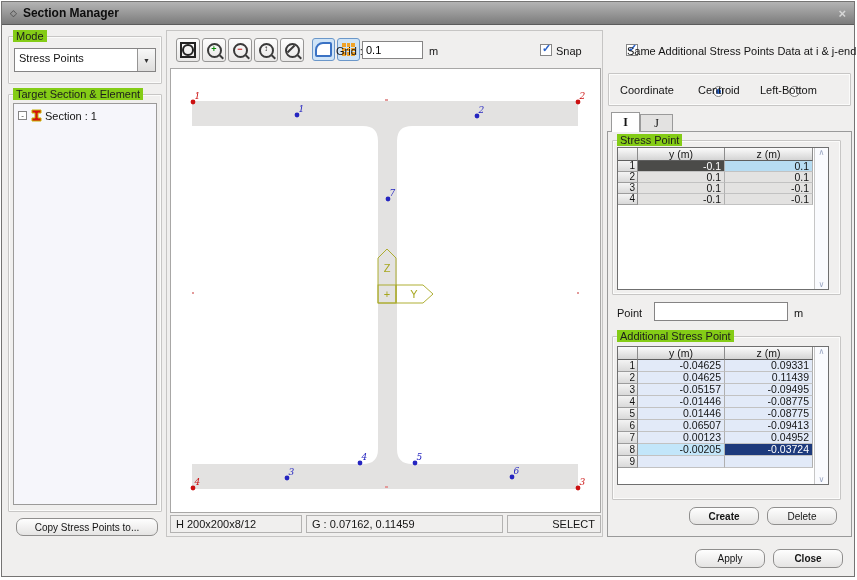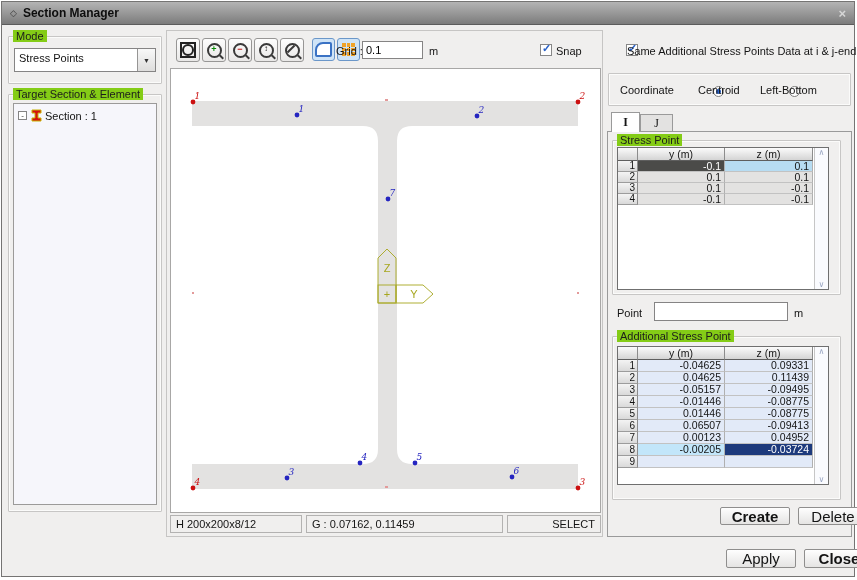--- a/index.html
+++ b/index.html
@@ -19,21 +19,21 @@
   .dd-text{flex:1;padding:3px 4px;font-size:11px;}
   .dd-btn{width:17px;background:linear-gradient(#f8f8f8,#dedddc);border-left:1px solid #969594;display:flex;align-items:center;justify-content:center;font-size:7px;color:#333;}
   
   .treebox{background:#f6f6fb;border:1px solid #9b9a99;overflow:hidden;padding:4px 2px;}
   .trow-line{display:flex;align-items:center;height:15px;white-space:nowrap;}
   .expander{width:9px;height:9px;border:1px solid #848484;background:#fff;font-size:8px;line-height:7px;text-align:center;color:#333;margin:0 3px 0 2px;box-sizing:border-box;}
   .tree-label{padding:0 2px;}
   .tree-label.sel{background:#fff;}
   .conn{width:10px;height:12px;border-left:1px dotted #9a9a9a;border-bottom:1px dotted #9a9a9a;margin-left:6px;margin-bottom:5px;}
   
-  .btn{display:flex;align-items:center;justify-content:center;border:1px solid #8f8e8d;border-radius:2px;background:linear-gradient(#fefefe,#e5e4e3);font-size:15px;cursor:default;margin-left:31px;}
+  .btn{display:flex;align-items:center;justify-content:center;border:1px solid #8f8e8d;border-radius:7px;background:linear-gradient(#fefefe,#e5e4e3);font-size:10px;cursor:default;}
   .btn.bold{font-weight:bold;}
   
   .tbtn{display:flex;align-items:center;justify-content:center;border:1px solid #979695;border-radius:3px;background:linear-gradient(#fdfdfd,#e9e8e7);}
   .tbtn.active{background:#cfe4f7;border-color:#6b97c9;}
   .fit{width:12px;height:12px;border:2px solid #222;position:relative;}
   .fit::after{content:"";position:absolute;inset:0px;border:2px solid #222;border-radius:50%;}
   .mag{position:relative;width:11px;height:11px;border:2px solid #3a3a3a;border-radius:50%;}
   .mag::after{content:"";position:absolute;width:5px;height:2px;background:#3a3a3a;transform:rotate(45deg);right:-4px;bottom:-2px;}
   .mag .sym{position:absolute;left:0;right:0;top:-1px;text-align:center;font-weight:bold;font-size:9px;line-height:10px;}
   .mag.slash::before{content:"";position:absolute;width:10px;height:2px;background:#3a3a3a;transform:rotate(-45deg);top:3px;left:-1px;}
@@ -99,20 +99,21 @@
   <div class="glabel" style="left:13px;top:88px;">Target Section &amp; Element</div>
   <div class="abs treebox" style="left:13px;top:103px;width:144px;height:402px;">
     <div class="trow-line">
       <span class="expander">-</span>
       <svg width="13" height="13" viewBox="0 0 13 13">
           <path d="M2 1h9v3H8v5h3v3H2v-3h3V4H2z" fill="#d41111" stroke="#c8b400" stroke-width="1"></path>
         </svg>
       <span class="tree-label">Section : 1</span>
     </div>
   </div>
+  <div class="abs btn" style="left:16px;top:518px;width:142px;height:18px;">Copy Stress Points to...</div>
 
   
   <div class="abs" style="left:166px;top:30px;width:437px;height:507px;border:1px solid #c6c5c4;background:#f0efee;"></div>
 
   
   <div class="abs tbtn" style="left:176px;top:38px;width:24px;height:24px;">
       <span class="fit"></span>
     </div>
   <div class="abs tbtn" style="left:202px;top:38px;width:24px;height:24px;">
       <span class="mag">

